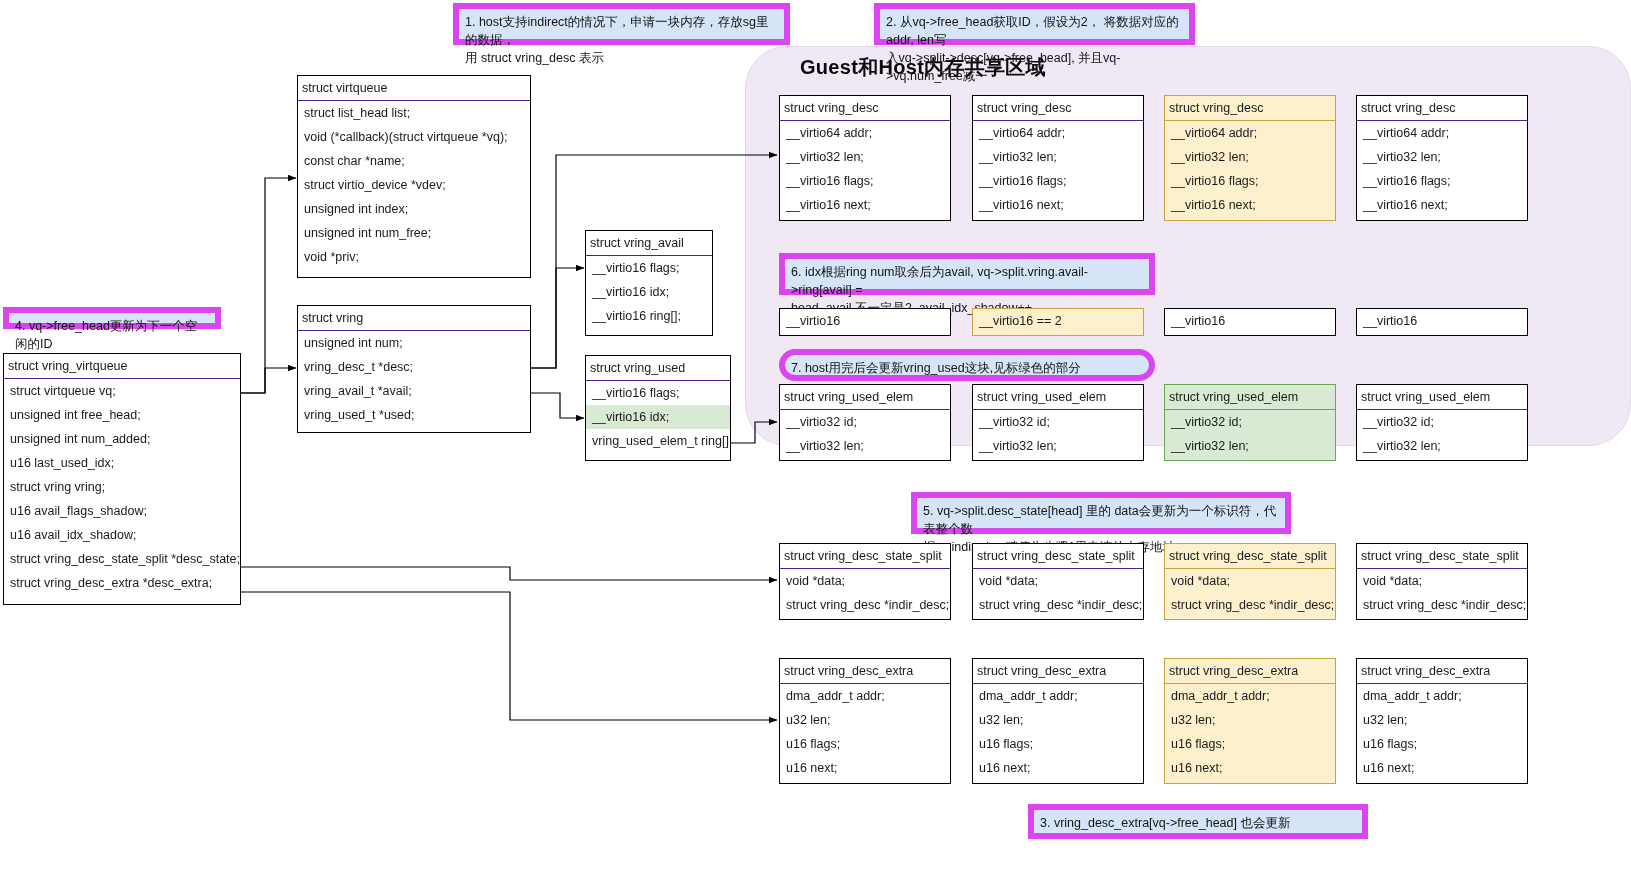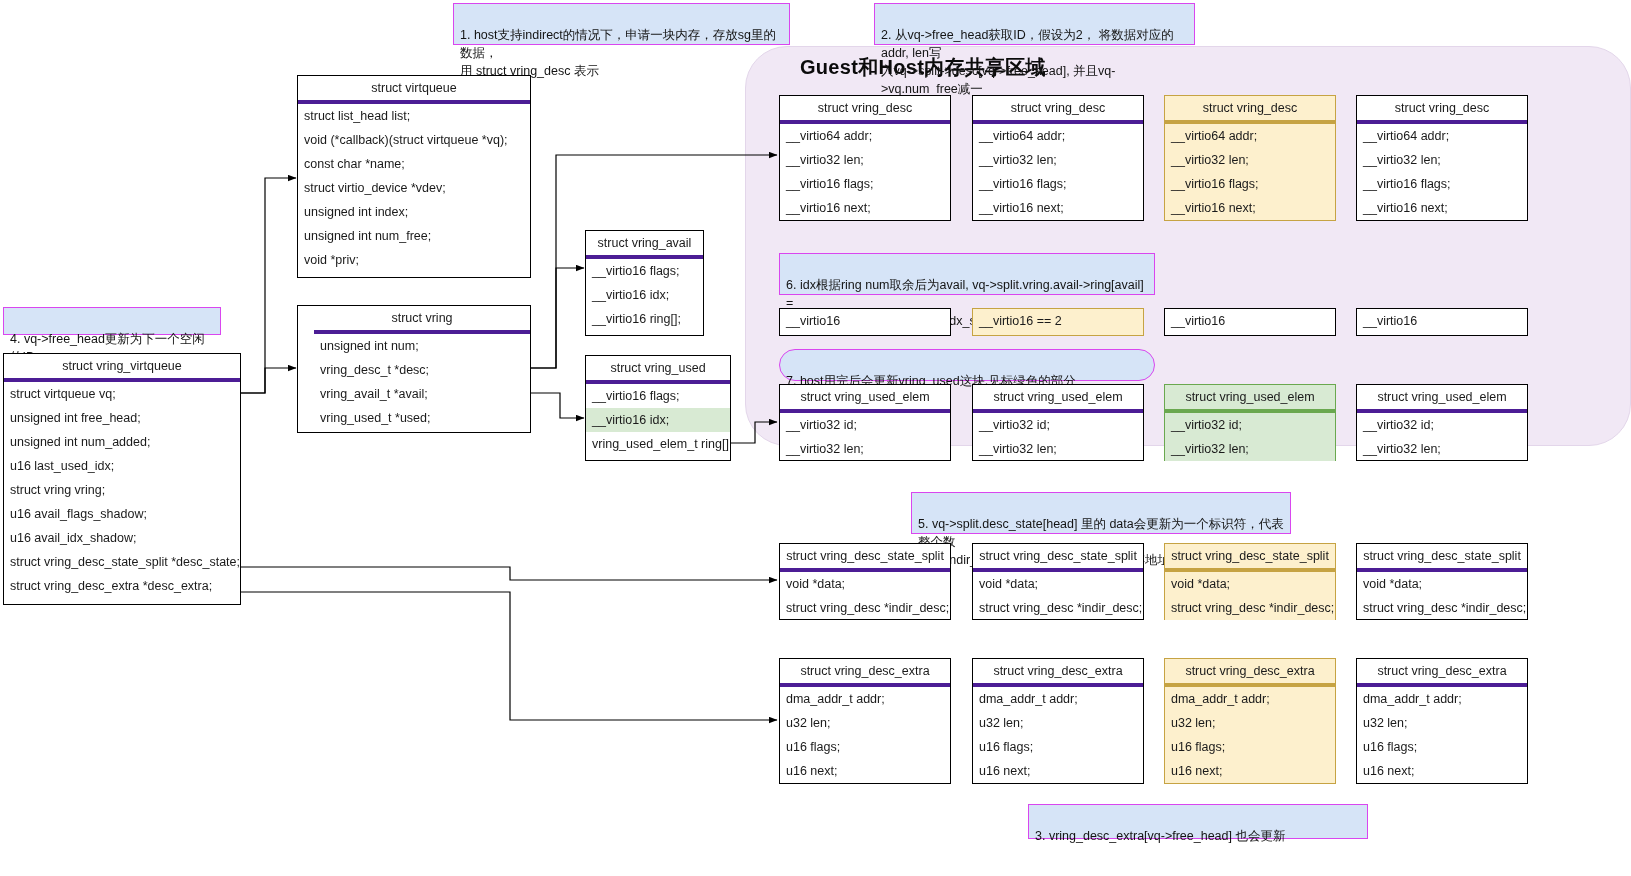--- a/index.html
+++ b/index.html
@@ -17,22 +17,21 @@
   .struct{
     position:absolute;
     box-sizing:border-box;
     border:1px solid #000;
     background:#fff;
     font-size:12.5px;
     color:#1a1a1a;
   }
   .struct .title{
     box-sizing:border-box;
-    text-align:center;
-    border-bottom:4px solid #4c1d95;
+    border-bottom:1px solid #4c1d95;
     padding:5px 4px 5px 4px;
     white-space:nowrap;
     overflow:hidden;
   }
   .struct .row{
     box-sizing:border-box;
     padding:5px 6px 5px 6px;
     white-space:nowrap;
     overflow:hidden;
   }
@@ -42,25 +41,25 @@
   .hl-yellow{background:#fdf0cd;}
   .hl-yellow-box{border-color:#c6a343;}
   .hl-green{background:#d8ead3;}
   .hl-green-box{border-color:#6aa84f;}
 
   
   .note{
     position:absolute;
     box-sizing:border-box;
     background:#d6e4f7;
-    border:1px solid #d946ef;
+    border:6px solid #d946ef;
     font-size:12.5px;
     line-height:18px;
     color:#141414;
-    padding:22px 6px 4px 6px;
+    padding:4px 6px 4px 6px;
     white-space:pre-line;
   }
 
   
   #shared-region{
     position:absolute;
     box-sizing:border-box;
     background:#f1e8f5;
     border-radius:42px;
     border:1px solid #e3d6ea;
@@ -126,42 +125,42 @@
     <div class="title">struct virtqueue</div>
     <div class="row">struct list_head list;</div>
     <div class="row">void (*callback)(struct virtqueue *vq);</div>
     <div class="row">const char *name;</div>
     <div class="row">struct virtio_device *vdev;</div>
     <div class="row">unsigned int index;</div>
     <div class="row">unsigned int num_free;</div>
     <div class="row">void *priv;</div>
   </div>
 
-  <div class="struct" style="left:297px;top:305px;width:234px;height:128px;padding-left:16px;">
+  <div class="struct" style="left:297px;top:305px;width:234px;height:128px;">
     <div class="title">struct vring</div>
     <div class="row">unsigned int num;</div>
     <div class="row">vring_desc_t *desc;</div>
     <div class="row">vring_avail_t *avail;</div>
     <div class="row">vring_used_t *used;</div>
   </div>
 
   <div class="struct" style="left:3px;top:353px;width:238px;height:252px;">
     <div class="title">struct vring_virtqueue</div>
     <div class="row">struct virtqueue vq;</div>
     <div class="row">unsigned int free_head;</div>
     <div class="row">unsigned int num_added;</div>
     <div class="row">u16 last_used_idx;</div>
     <div class="row">struct vring vring;</div>
     <div class="row">u16 avail_flags_shadow;</div>
     <div class="row">u16 avail_idx_shadow;</div>
     <div class="row">struct vring_desc_state_split *desc_state;</div>
     <div class="row">struct vring_desc_extra *desc_extra;</div>
   </div>
 
-  <div class="struct" style="left:585px;top:230px;width:119px;height:106px;">
+  <div class="struct" style="left:585px;top:230px;width:128px;height:106px;">
     <div class="title">struct vring_avail</div>
     <div class="row">__virtio16 flags;</div>
     <div class="row">__virtio16 idx;</div>
     <div class="row">__virtio16 ring[];</div>
   </div>
 
   <div class="struct" style="left:585px;top:355px;width:146px;height:106px;">
     <div class="title">struct vring_used</div>
     <div class="row">__virtio16 flags;</div>
     <div class="row hl-green">__virtio16 idx;</div>

